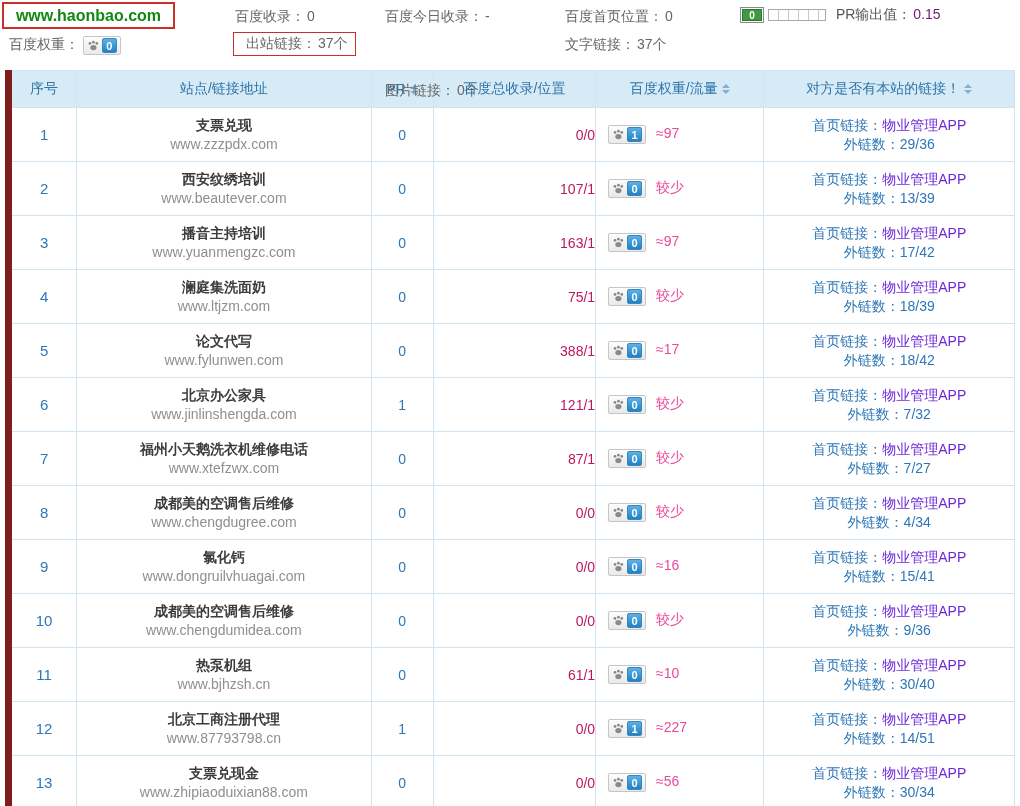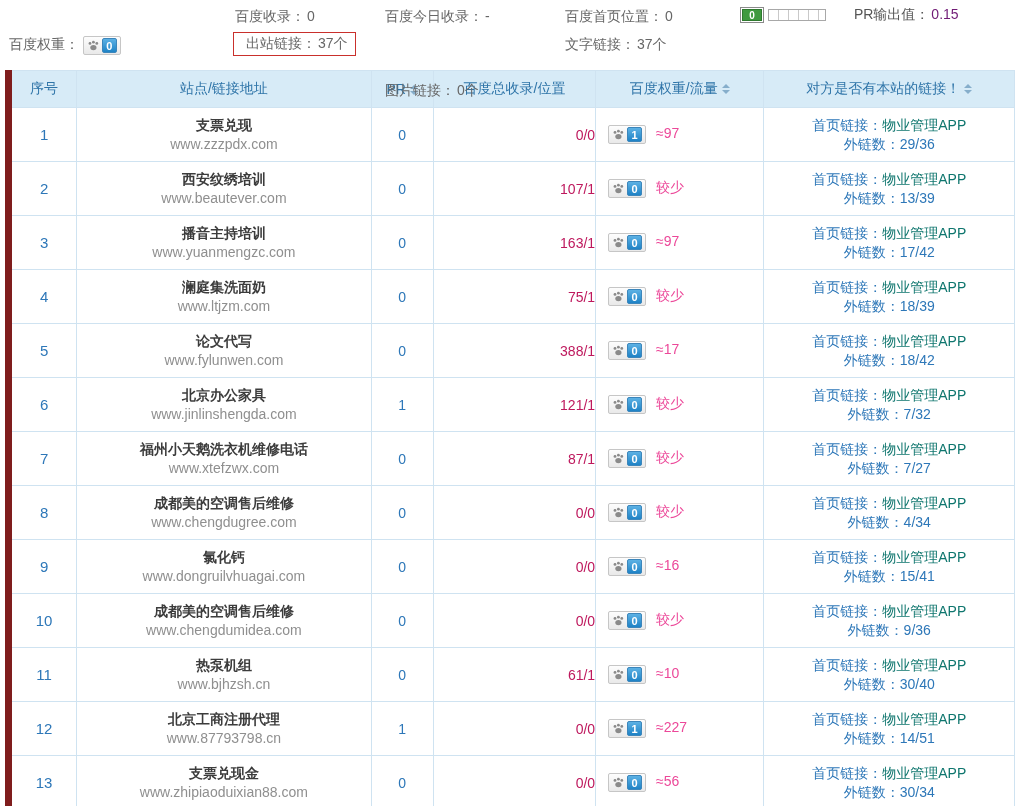--- a/index.html
+++ b/index.html
@@ -47,48 +47,49 @@
   .c-weight{ width:168px; text-align:left; padding-left:12px; }
   .c-link  { width:250px; }
 
   .blue { color:#2d77b8; }
   .idx  { color:#2d77b8; font-size:15px; }
   .site-title { font-weight:bold; color:#3c3c3c; line-height:19px; }
   .site-domain { color:#8f8f8f; line-height:19px; cursor:pointer; }
   .incl-val { color:#be185d;text-align:right; }
   .traffic { color:#ec4899; margin-left:6px; }
   .link-line { line-height:19px; }
-  .link-dark { color:#0f766e; }
+  .link-dark { color:#6d28d9; }
   .sort { display:inline-flex; flex-direction:column; margin-left:4px; vertical-align:middle; gap:2px; }
   .sort i { display:block; width:0; height:0; border-left:4px solid transparent; border-right:4px solid transparent; }
   .sort .up { border-bottom:4px solid #86aecb; }
   .sort .dn { border-top:4px solid #86aecb; }
 </style>
 </head>
 <body>
 
 <div class="topbar">
+  <div class="domain-box">www.haonbao.com</div>
 
   <div class="stat" style="left:235px; top:8px;">
     <span>百度收录：</span><span class="v">0</span>
   </div>
   <div class="stat" style="left:385px; top:8px;">
     <span>百度今日收录：</span><span class="v">-</span>
   </div>
   <div class="stat" style="left:565px; top:8px;">
     <span>百度首页位置：</span><span class="v">0</span>
   </div>
   <div class="stat" style="left:740px; top:6px;">
     <span class="pr-widget">
       <span class="pr-zero-wrap">
           <span class="pr-zero">0</span>
         </span>
       <span class="pr-track"></span>
     </span>
-    <span style="margin-left:24px;color:#555;">PR输出值：</span><span class="v" style="color:#701a75;">0.15</span>
+    <span style="margin-left:6px;color:#555;">PR输出值：</span><span class="v" style="color:#701a75;">0.15</span>
   </div>
 
   <div class="stat" style="left:9px; top:36px;">
     <span>百度权重：</span>
     <span class="badge">
       <svg class="paw" viewBox="0 0 13 12">
           <g fill="#8a8a8a">
             <circle cx="3" cy="3.4" r="1.4"></circle>
             <circle cx="6.4" cy="2.2" r="1.4"></circle>
             <circle cx="9.8" cy="3.4" r="1.4"></circle>

